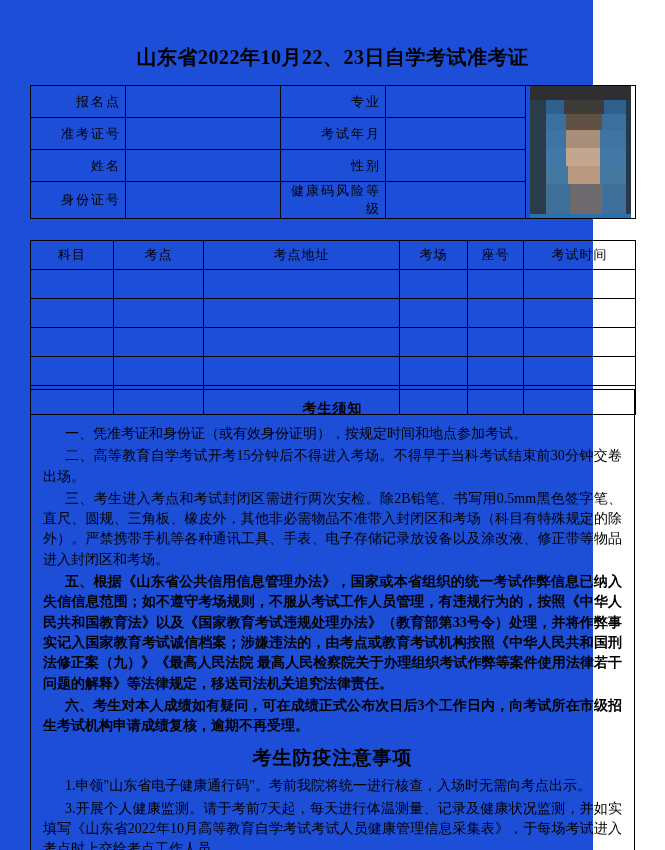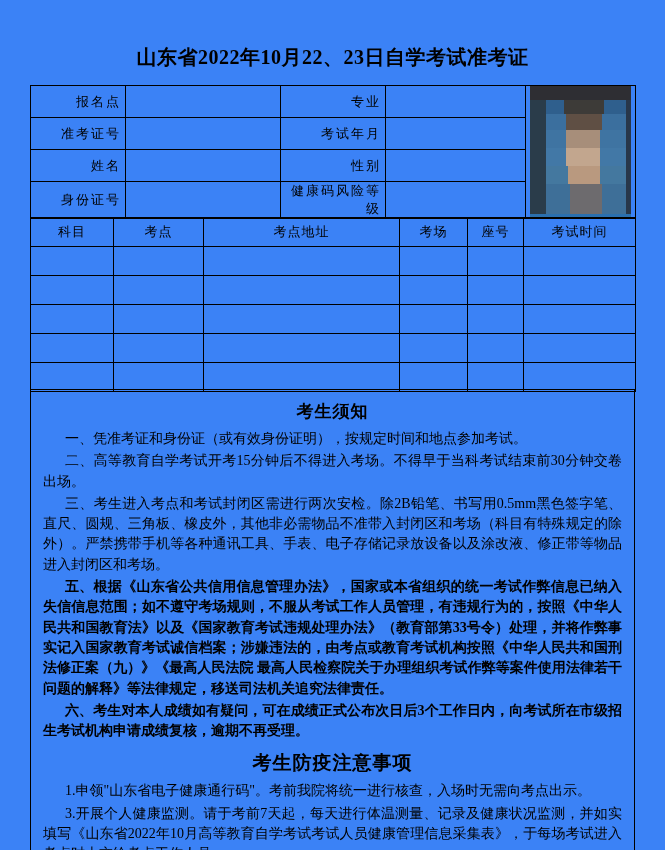--- a/index.html
+++ b/index.html
@@ -10,22 +10,22 @@
   body {
     width: 665px; height: 850px;
     font-family: "Liberation Serif", "DejaVu Serif", serif;
     color: #000;
     position: relative;
     overflow: hidden;
   }
   .page {
     position: absolute;
     left: 0; top: 0;
-    width: 665px; height: 850px;
-    background: #3b82f6;
+    width: 593px; height: 850px;
+    background: #1d4ed8;
   }
   .doc-title {
     position: absolute;
     left: 0; top: 44px;
     width: 665px;
     text-align: center;
     font-size: 20px;
     font-weight: bold;
     letter-spacing: 0.5px;
     font-family: "Liberation Serif", "DejaVu Serif", serif;
@@ -66,21 +66,21 @@
     position: absolute;
     inset: 0;
   }
   .pix {
     position: absolute;
   }
 
   
   .sched-table {
     position: absolute;
-    left: 30px; top: 217px;
+    left: 30px; top: 240px;
     width: 605px;
     border-collapse: collapse;
     table-layout: fixed;
   }
   .sched-table th, .sched-table td {
     border: 1px solid #000;
     height: 29px;
     font-size: 13px;
     text-align: center;
     font-weight: normal;
@@ -91,21 +91,21 @@
   .notice {
     position: absolute;
     left: 30px; top: 389px;
     width: 605px;
     min-height: 430px;
     border: 1px solid #000;
     padding: 8px 12px 10px 12px;
   }
   .notice-title {
     text-align: center;
-    font-size: 17px;
+    font-size: 14px;
     font-weight: bold;
     margin: 2px 0 6px 0;
     letter-spacing: 1px;
   }
   .notice p {
     margin: 0 0 2px 0;
     font-size: 14px;
     line-height: 1.45;
     text-align: justify;
     text-indent: 0;

